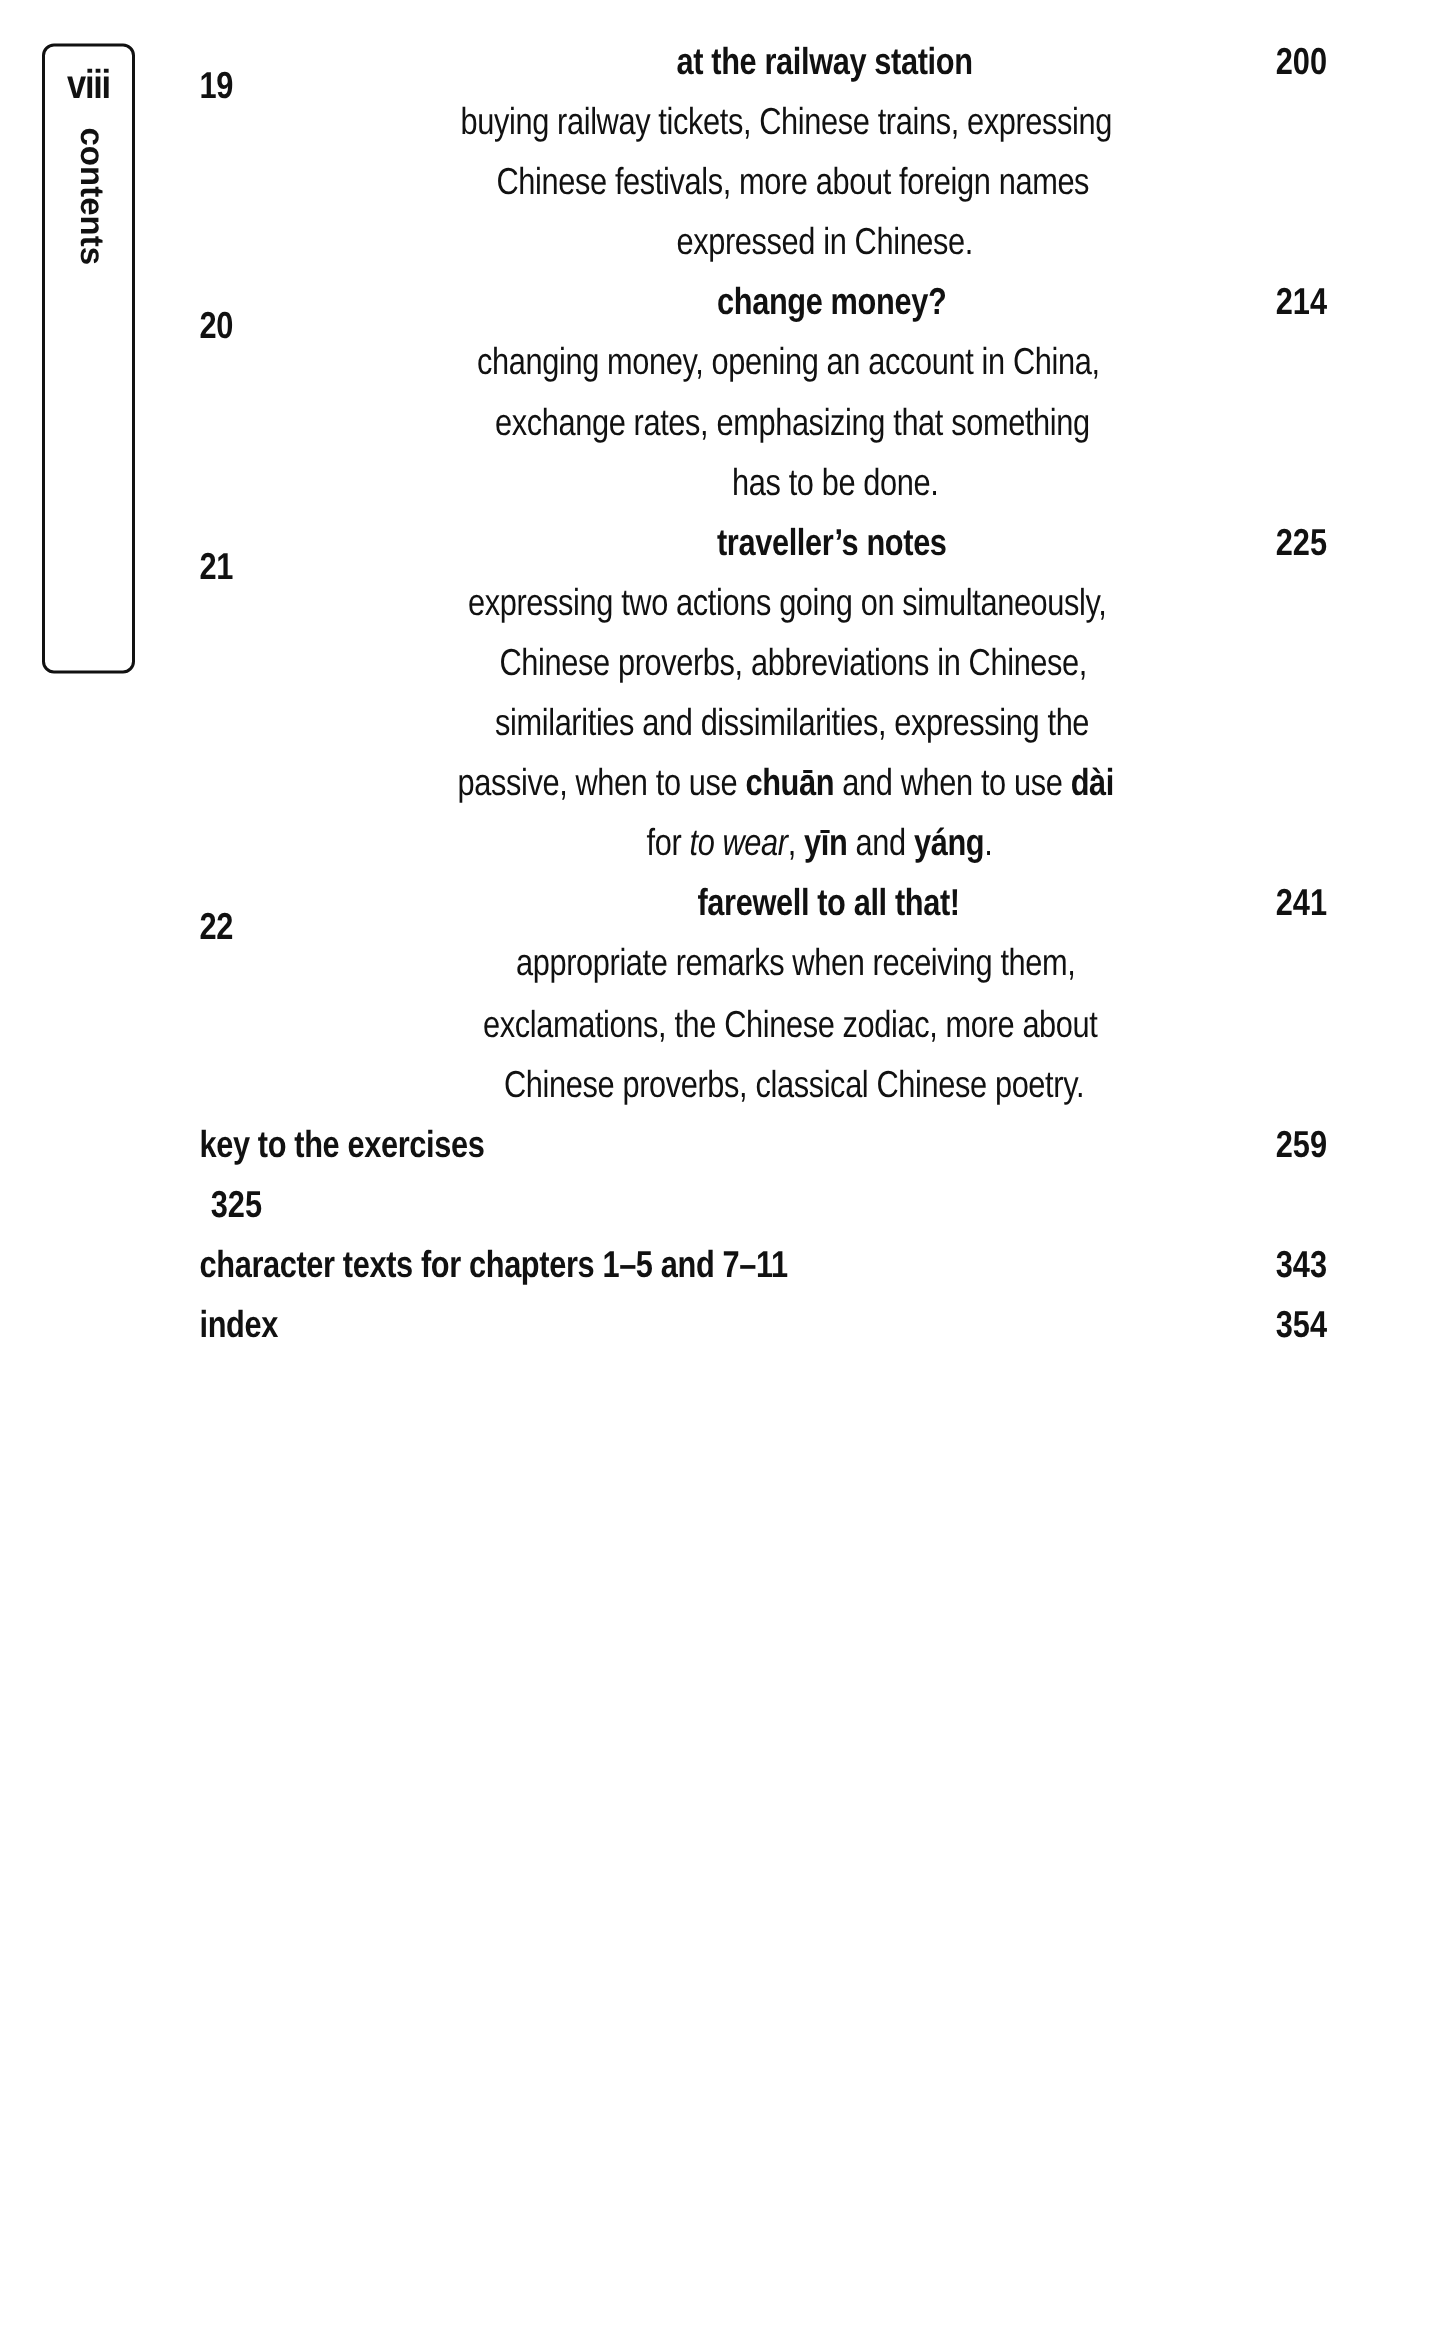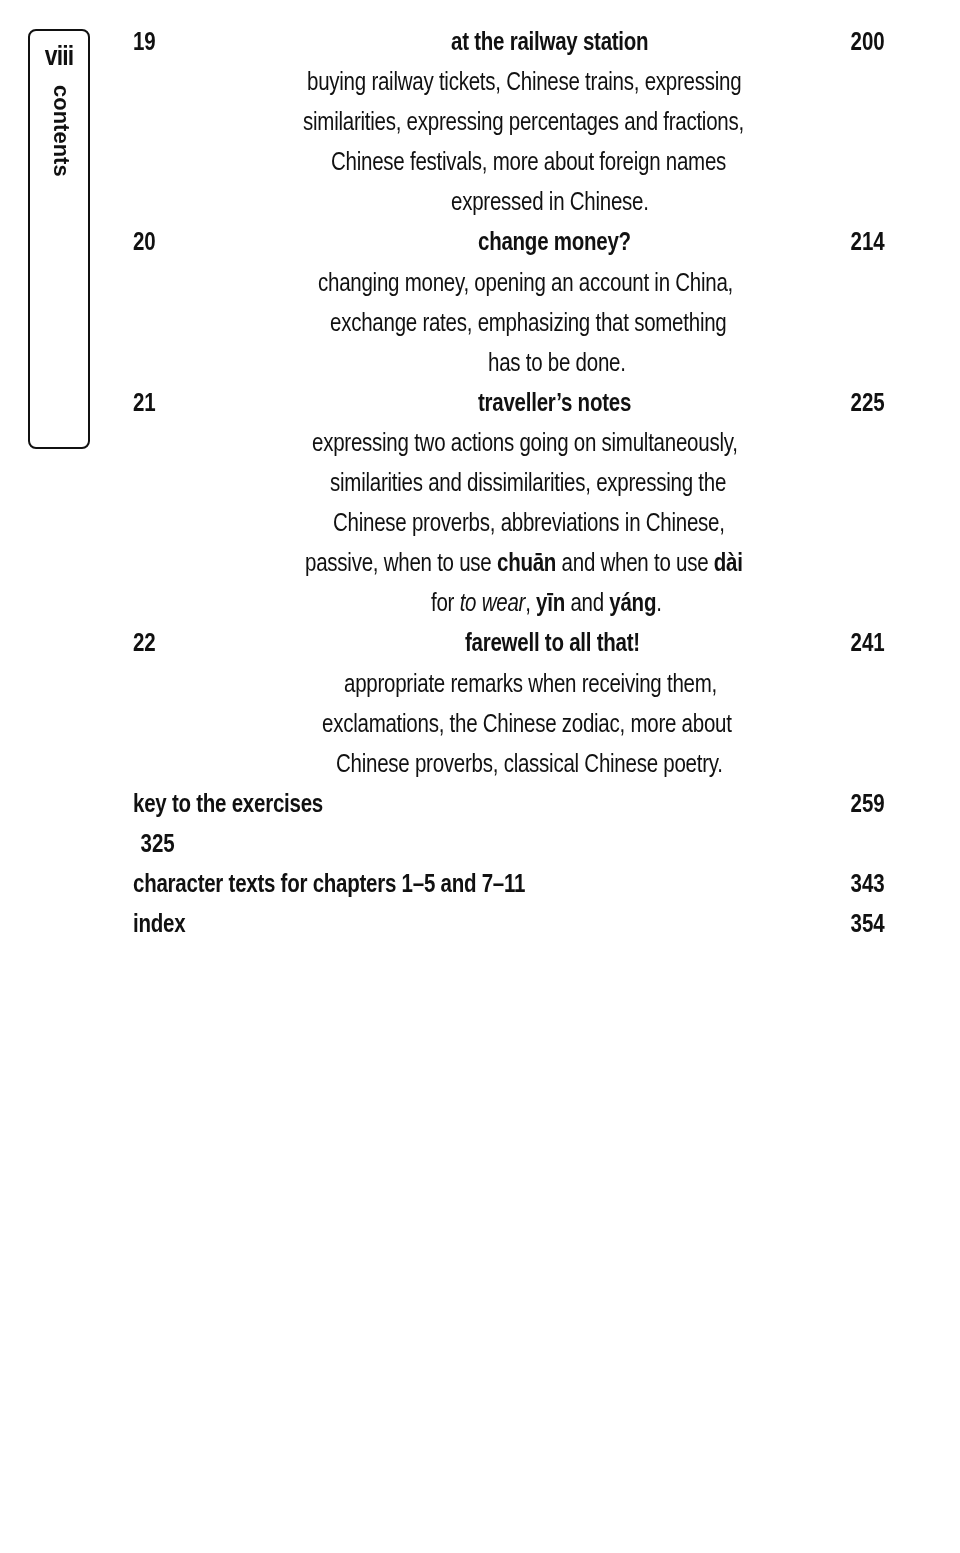--- a/index.html
+++ b/index.html
@@ -8,21 +8,21 @@
   .tab { position: absolute; left: 28px; top: 29px; width: 62px; height: 420px;
          border: 2px solid #111; border-radius: 8px; box-sizing: border-box; }
   .tab-page { position: absolute; left: 0; right: 0; top: 10px; text-align: center;
               font-weight: bold; font-size: 27px; letter-spacing: -1px;
               transform: scaleX(0.85); }
   .tab-label { position: absolute; left: 31px; top: 54px; transform-origin: 0 0;
                transform: rotate(90deg) translateY(-50%); font-weight: bold;
                font-size: 22px; white-space: nowrap; }
   .toc { position: absolute; left: 133px; top: 21px; width: 790px; }
   .row { display: flex; line-height: 40.1px; font-size: 25px; }
-  .num { width: 167px; font-weight: bold; flex: none; transform-origin: 0 50%; }
+  .num { width: 167px; font-weight: bold; flex: none; transform-origin: 0 50%; margin-top: 16px; }
   .body { flex: 1; }
   .page { width: 80px; text-align: left; font-weight: bold; flex: none; }
   .title { font-weight: bold; }
   .line { white-space: nowrap; text-align: center; }
   .n { display: inline-block; transform: scaleX(0.82); transform-origin: 0 50%; letter-spacing: -0.3px; }
   .nr { display: inline-block; transform: scaleX(0.82); transform-origin: 100% 50%; }
   .b { font-weight: bold; }
   .i { font-style: italic; }
   .backrow { display: flex; line-height: 40.1px; font-size: 25px; font-weight: bold; gap: 28px; }
   .backrow .label { flex: 1; }
@@ -35,21 +35,20 @@
   <div class="tab-label">contents</div>
 </div>
 
 <div class="toc">
 
   <div class="row">
     <div class="num"><span class="n">19</span></div>
     <div class="body">
       <div class="line title"><span class="n">at the railway station</span></div>
       <div class="line"><span class="n">buying railway tickets, Chinese trains, expressing</span></div>
-      <div class="line"><span class="n">similarities, expressing percentages and fractions,</span></div>
       <div class="line"><span class="n">Chinese festivals, more about foreign names</span></div>
       <div class="line"><span class="n">expressed in Chinese.</span></div>
     </div>
     <div class="page"><span class="nr">200</span></div>
   </div>
 
   <div class="row">
     <div class="num"><span class="n">20</span></div>
     <div class="body">
       <div class="line title"><span class="n">change money?</span></div>
@@ -58,22 +57,22 @@
       <div class="line"><span class="n">has to be done.</span></div>
     </div>
     <div class="page"><span class="nr">214</span></div>
   </div>
 
   <div class="row">
     <div class="num"><span class="n">21</span></div>
     <div class="body">
       <div class="line title"><span class="n">traveller’s notes</span></div>
       <div class="line"><span class="n">expressing two actions going on simultaneously,</span></div>
+      <div class="line"><span class="n">Chinese proverbs, abbreviations in Chinese,</span></div>
       <div class="line"><span class="n">similarities and dissimilarities, expressing the</span></div>
-      <div class="line"><span class="n">Chinese proverbs, abbreviations in Chinese,</span></div>
       <div class="line"><span class="n"><span>passive, when to use </span><span class="b">chuān</span><span> and when to use </span><span class="b">dài</span></span></div>
       <div class="line"><span class="n"><span>for </span><span class="i">to wear</span><span>, </span><span class="b">yīn</span><span> and </span><span class="b">yáng</span><span>.</span></span></div>
     </div>
     <div class="page"><span class="nr">225</span></div>
   </div>
 
   <div class="row">
     <div class="num"><span class="n">22</span></div>
     <div class="body">
       <div class="line title"><span class="n">farewell to all that!</span></div>

